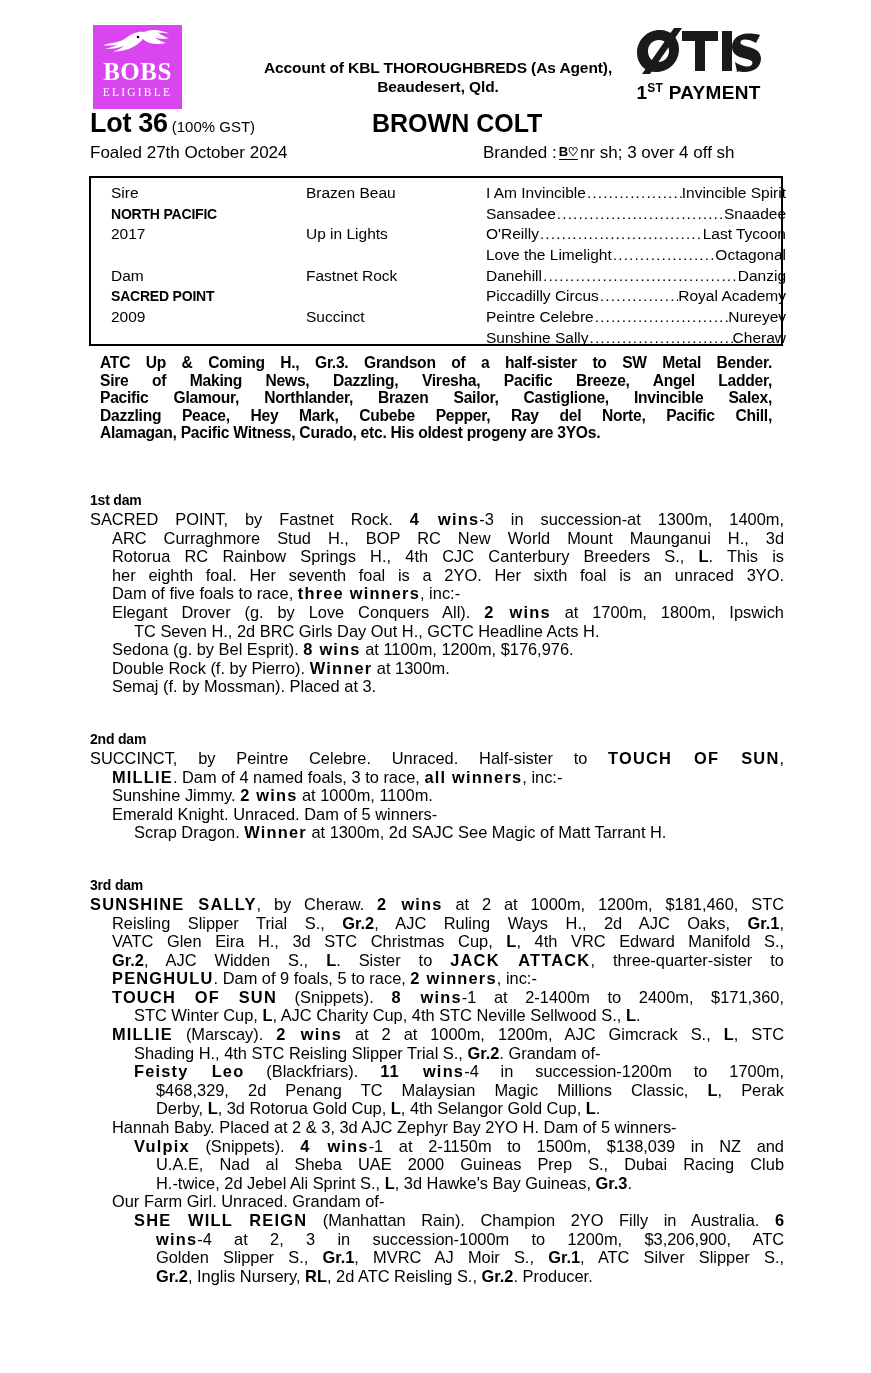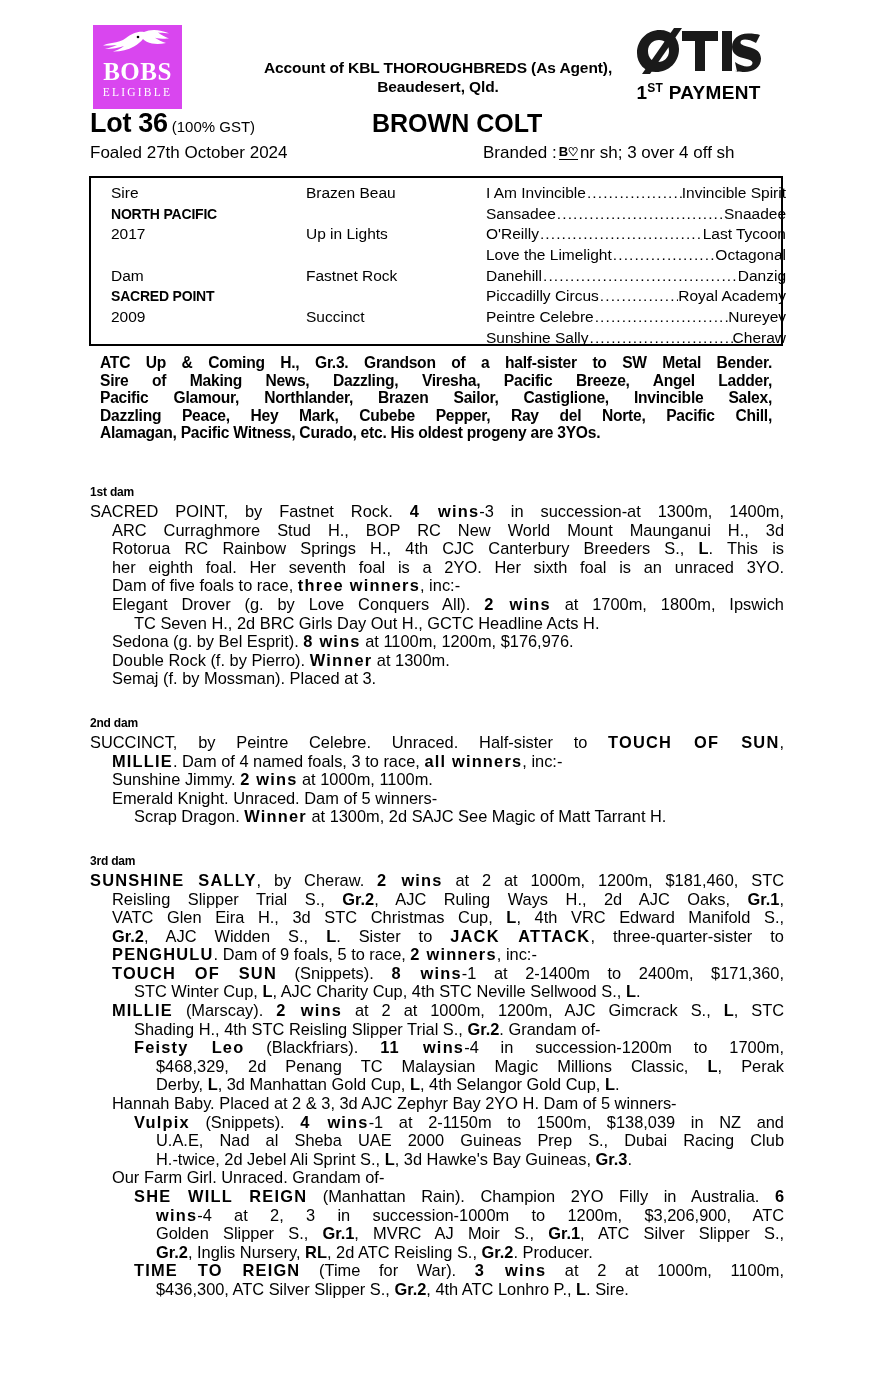--- a/index.html
+++ b/index.html
@@ -225,24 +225,24 @@
   .body {
     position: absolute;
     left: 90px;
     top: 474px;
     width: 694px;
     font-size: 16.4px;
     line-height: 18.6px;
   }
   .dam-head {
     font-weight: bold;
-    font-size: 12px;
+    font-size: 14px;
     line-height: 20px;
     letter-spacing: -0.2px;
-    margin-top: 8px;
+    margin-top: 16px;
   }
   .gap { height: 17px; }
   .entry {
     text-align: justify;
     line-height: 18.6px;
     margin: 0;
   }
   
   .lvl0 { padding-left: 0px;  text-indent: 0;    }
   .lvl1 { padding-left: 22px; }
@@ -450,40 +450,36 @@
           <span class="jline"><b class="sp">TOUCH OF SUN</b><span> (Snippets). </span><b class="sp">8 wins</b><span>-1 at 2-1400m to 2400m, $171,360,</span></span>
           <span class="lline" style="padding-left: 22px;"><span>STC Winter Cup, </span><b>L</b><span>, AJC Charity Cup, 4th STC Neville Sellwood S., </span><b>L</b><span>.</span></span>
         </div>
         <div class="entry lvl1">
           <span class="jline"><b class="sp">MILLIE</b><span> (Marscay). </span><b class="sp">2 wins</b><span> at 2 at 1000m, 1200m, AJC Gimcrack S., </span><b>L</b><span>, STC</span></span>
           <span class="lline" style="padding-left: 22px;"><span>Shading H., 4th STC Reisling Slipper Trial S., </span><b>Gr.2</b><span>. Grandam of-</span></span>
         </div>
         <div class="entry lvl2">
           <span class="jline"><b class="sp">Feisty Leo</b><span> (Blackfriars). </span><b class="sp">11 wins</b><span>-4 in succession-1200m to 1700m,</span></span>
           <span class="jline" style="padding-left: 22px;"><span>$468,329, 2d Penang TC Malaysian Magic Millions Classic, </span><b>L</b><span>, Perak</span></span>
-          <span class="lline" style="padding-left: 22px;"><span>Derby, </span><b>L</b><span>, 3d Manhattan Gold Cup, </span><b>L</b><span>, 4th Selangor Gold Cup, </span><b>L</b><span>.</span></span>
+          <span class="lline" style="padding-left: 22px;"><span>Derby, </span><b>L</b><span>, 3d Rotorua Gold Cup, </span><b>L</b><span>, 4th Selangor Gold Cup, </span><b>L</b><span>.</span></span>
         </div>
         <div class="entry lvl1">
           <span class="lline"><span>Hannah Baby. Placed at 2 &amp; 3, 3d AJC Zephyr Bay 2YO H. Dam of 5 winners-</span></span>
         </div>
         <div class="entry lvl2">
           <span class="jline"><b class="sp">Vulpix</b><span> (Snippets). </span><b class="sp">4 wins</b><span>-1 at 2-1150m to 1500m, $138,039 in NZ and</span></span>
           <span class="jline" style="padding-left: 22px;"><span>U.A.E, Nad al Sheba UAE 2000 Guineas Prep S., Dubai Racing Club</span></span>
           <span class="lline" style="padding-left: 22px;"><span>H.-twice, 2d Jebel Ali Sprint S., </span><b>L</b><span>, 3d Hawke's Bay Guineas, </span><b>Gr.3</b><span>.</span></span>
         </div>
         <div class="entry lvl1">
           <span class="lline"><span>Our Farm Girl. Unraced. Grandam of-</span></span>
         </div>
         <div class="entry lvl2">
           <span class="jline"><b class="sp">SHE WILL REIGN</b><span> (Manhattan Rain). Champion 2YO Filly in Australia. </span><b>6</b></span>
           <span class="jline" style="padding-left: 22px;"><b class="sp">wins</b><span>-4 at 2, 3 in succession-1000m to 1200m, $3,206,900, ATC</span></span>
           <span class="jline" style="padding-left: 22px;"><span>Golden Slipper S., </span><b>Gr.1</b><span>, MVRC AJ Moir S., </span><b>Gr.1</b><span>, ATC Silver Slipper S.,</span></span>
           <span class="lline" style="padding-left: 22px;"><b>Gr.2</b><span>, Inglis Nursery, </span><b>RL</b><span>, 2d ATC Reisling S., </span><b>Gr.2</b><span>. Producer.</span></span>
         </div>
-        <div class="entry lvl2">
-          <span class="jline"><b class="sp">TIME TO REIGN</b><span> (Time for War). </span><b class="sp">3 wins</b><span> at 2 at 1000m, 1100m,</span></span>
-          <span class="lline" style="padding-left: 22px;"><span>$436,300, ATC Silver Slipper S., </span><b>Gr.2</b><span>, 4th ATC Lonhro P., </span><b>L</b><span>. Sire.</span></span>
-        </div>
       </div>
 
   </div>
 
 </div>
 
 </body></html>

